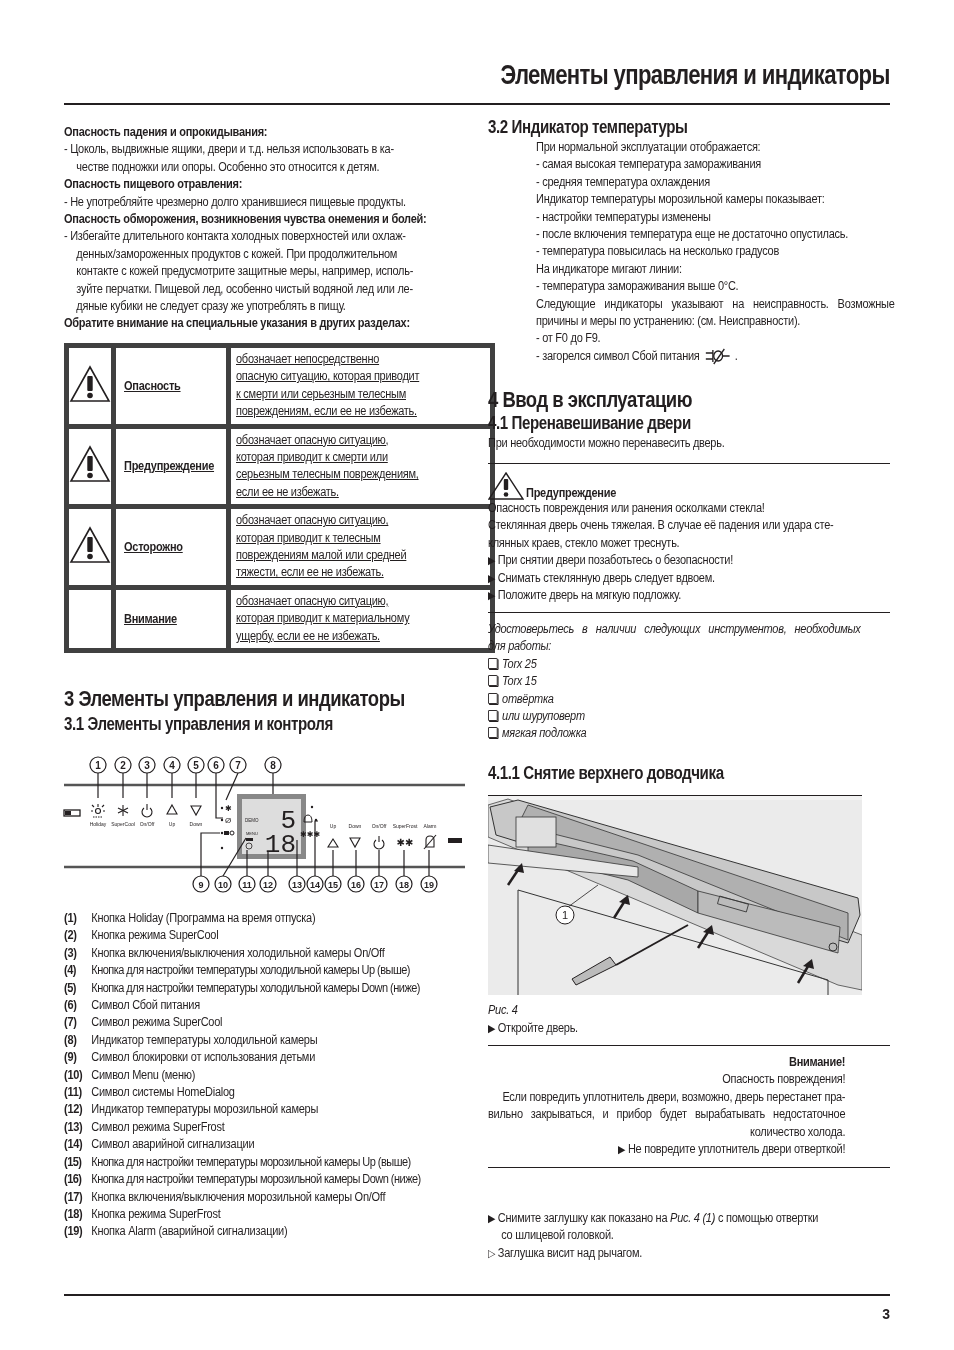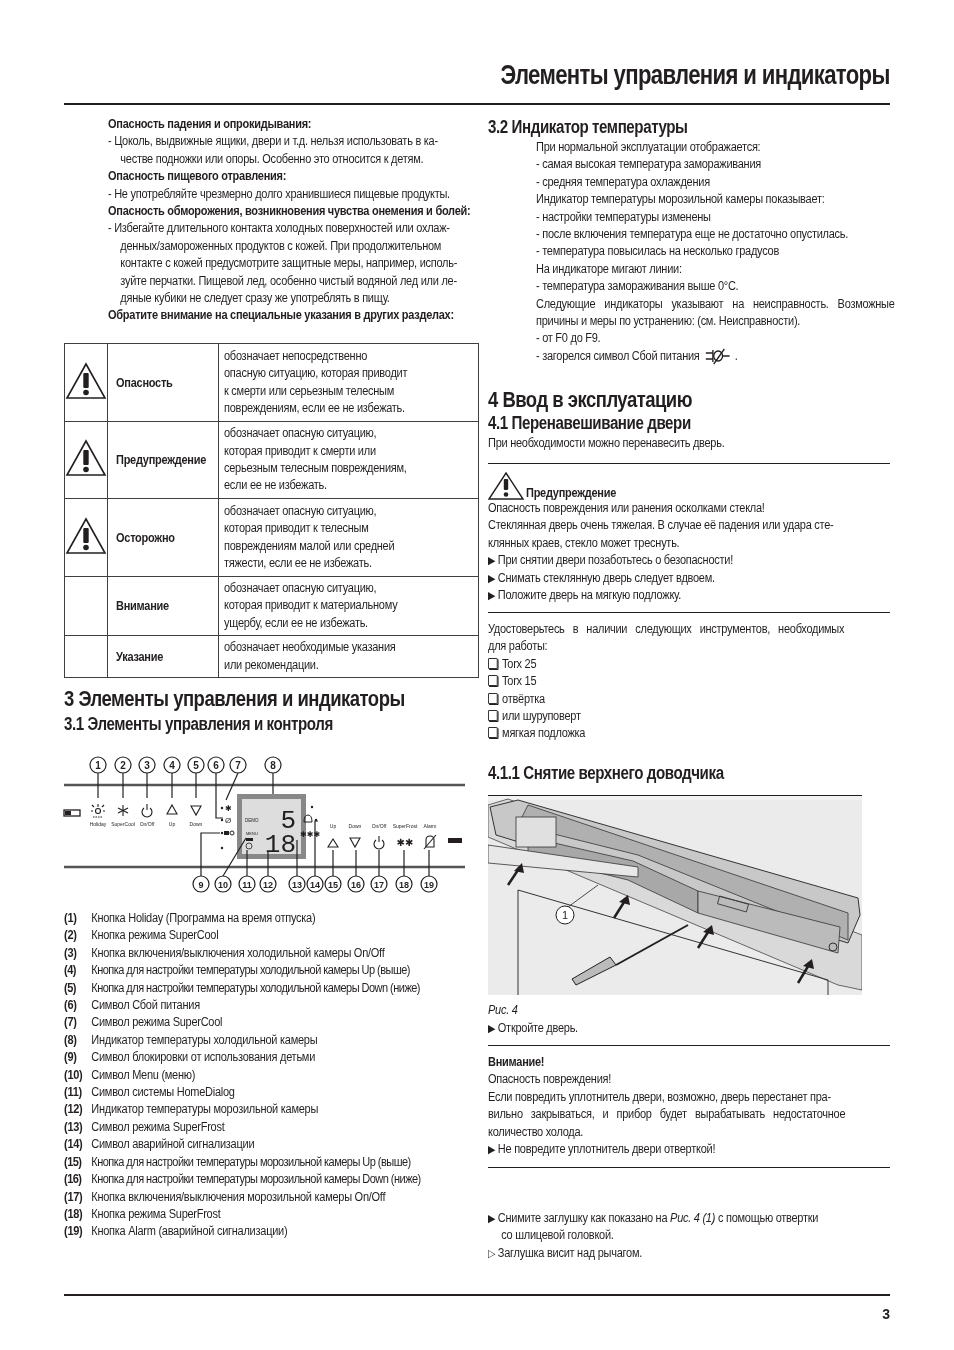--- a/index.html
+++ b/index.html
@@ -9,21 +9,21 @@
   .page-title { position: absolute; right: 64px; top: 60px; font-size: 27px; font-weight: bold; letter-spacing: -0.8px; transform: scaleX(0.82); transform-origin: right top; white-space: nowrap; }
   .top-rule { position: absolute; left: 64px; right: 64px; top: 103px; height: 2px; background: #231f20; }
   .bottom-rule { position: absolute; left: 64px; right: 64px; top: 1294px; height: 2px; background: #231f20; }
   .page-number { position: absolute; right: 64px; top: 1306px; font-size: 14px; font-weight: bold; }
 
   .t { font-size: 12.5px; line-height: 17.4px; letter-spacing: -0.3px; white-space: nowrap; transform: scaleX(0.88); transform-origin: left top; }
   .b { font-weight: bold; }
 
   
   .hazard-table { position: absolute; left: 64px; top: 343px; width: 402px; border-collapse: collapse; }
-  .hazard-table td { border: 1px solid #404040; vertical-align: middle; }
+  .hazard-table td { border: 5px solid #404040; vertical-align: middle; text-decoration: underline; }
   .hazard-table .c-icon { width: 48px; text-align: center; }
   .hazard-table .c-label { width: 123px; padding-left: 8px; }
   .hazard-table .c-desc { padding: 3px 4px 3px 5px; }
   .lbl { font-size: 12.5px; font-weight: bold; letter-spacing: -0.3px; transform: scaleX(0.88); transform-origin: left center; white-space: nowrap; }
   .desc { font-size: 12.5px; line-height: 17.4px; letter-spacing: -0.3px; transform: scaleX(0.88); transform-origin: left top; width: 250px; white-space: nowrap; }
 
   .h1 { font-size: 22px; font-weight: bold; letter-spacing: -0.6px; transform: scaleX(0.84); transform-origin: left top; white-space: nowrap; }
   .h2 { font-size: 18px; font-weight: bold; letter-spacing: -0.5px; transform: scaleX(0.84); transform-origin: left top; white-space: nowrap; }
 
   .legend-item { display: flex; font-size: 12.5px; line-height: 17.4px; letter-spacing: -0.3px; white-space: nowrap; transform: scaleX(0.88); transform-origin: left top; }
@@ -34,21 +34,21 @@
   .checkbox { display: inline-block; width: 11px; height: 11px; border: 1.5px solid #231f20; border-radius: 1px; box-shadow: 1px 1px 0 #231f20; margin-right: 5px; vertical-align: -1px; }
   .arrow { font-size: 11px; margin-right: 3px; }
   .ital { font-style: italic; }
 </style>
 </head>
 <body>
 
 <div class="page-title">Элементы управления и индикаторы</div>
 <div class="top-rule"></div>
 
-<div class="abs" style="left:64px; top:116px;margin-left:44px;">
+<div class="abs" style="left:64px; top:124px;">
   <div class="t b">Опасность падения и опрокидывания:</div>
   <div class="t">- Цоколь, выдвижные ящики, двери и т.д. нельзя использовать в ка-</div>
   <div class="t" style="padding-left:14px">честве подножки или опоры. Особенно это относится к детям.</div>
   <div class="t b">Опасность пищевого отравления:</div>
   <div class="t">- Не употребляйте чрезмерно долго хранившиеся пищевые продукты.</div>
   <div class="t b">Опасность обморожения, возникновения чувства онемения и болей:</div>
   <div class="t">- Избегайте длительного контакта холодных поверхностей или охлаж-</div>
   <div class="t" style="padding-left:14px">денных/замороженных продуктов с кожей. При продолжительном</div>
   <div class="t" style="padding-left:14px">контакте с кожей предусмотрите защитные меры, например, исполь-</div>
   <div class="t" style="padding-left:14px">зуйте перчатки. Пищевой лед, особенно чистый водяной лед или ле-</div>
@@ -114,30 +114,20 @@
   </tr>
   <tr style="height:54px">
     <td class="c-icon"></td>
     <td class="c-label">
           <div class="lbl">Внимание</div>
         </td>
     <td class="c-desc">
       <div class="desc">обозначает опасную ситуацию,</div>
       <div class="desc">которая приводит к материальному</div>
       <div class="desc">ущербу, если ее не избежать.</div>
-    </td>
-  </tr>
-  <tr style="height:36px">
-    <td class="c-icon"></td>
-    <td class="c-label">
-          <div class="lbl">Указание</div>
-        </td>
-    <td class="c-desc">
-      <div class="desc">обозначает необходимые указания</div>
-      <div class="desc">или рекомендации.</div>
     </td>
   </tr>
 </tbody>
   </table>
 
 <div class="abs h1" style="left:64px; top:686px;">3 Элементы управления  и индикаторы</div>
 <div class="abs h2" style="left:64px; top:714px;">3.1 Элементы управления и контроля</div>
 
 <svg class="abs" style="left:60px; top:752px;" width="410" height="145" viewBox="0 0 410 145" font-family="Liberation Sans, sans-serif">
 
@@ -426,21 +416,21 @@
   <div class="t">Опасность повреждения или ранения осколками стекла!</div>
   <div class="t">Стеклянная дверь очень тяжелая. В случае её падения или удара сте-</div>
   <div class="t">клянных краев, стекло может треснуть.</div>
   <div class="t"><span class="arrow">▶</span><span>При снятии двери позаботьтесь о безопасности!</span></div>
   <div class="t"><span class="arrow">▶</span><span>Снимать стеклянную дверь следует вдвоем.</span></div>
   <div class="t"><span class="arrow">▶</span><span>Положите дверь на мягкую подложку.</span></div>
 </div>
 
 <div class="rule" style="left:488px; width:402px; top:612px;"></div>
 
-<div class="abs" style="left:488px; top:621px;">
+<div class="abs" style="left:488px; top:621px;font-style:italic;">
   <div class="t" style="word-spacing:6px">Удостоверьтесь в наличии следующих инструментов, необходимых</div>
   <div class="t">для работы:</div>
   <div class="t"><span class="checkbox"></span><span>Torx 25</span></div>
   <div class="t"><span class="checkbox"></span><span>Torx 15</span></div>
   <div class="t"><span class="checkbox"></span><span>отвёртка</span></div>
   <div class="t"><span class="checkbox"></span><span>или шуруповерт</span></div>
   <div class="t"><span class="checkbox"></span><span>мягкая подложка</span></div>
 </div>
 
 <div class="abs h2" style="left:488px; top:763px;">4.1.1 Снятие верхнего доводчика</div>
@@ -481,21 +471,21 @@
   <line x1="80" y1="112" x2="110" y2="90" stroke="#231f20" stroke-width="0.8"></line>
   <circle cx="77" cy="120" r="9" fill="#fff" stroke="#231f20" stroke-width="1"></circle>
   <text x="77" y="124" font-size="11" text-anchor="middle" fill="#231f20" font-family="Liberation Sans, sans-serif">1</text>
 </svg>
 
 <div class="abs t ital" style="left:488px; top:1002px;">Рис. 4</div>
 <div class="abs t" style="left:488px; top:1020px;"><span class="arrow">▶</span><span>Откройте дверь.</span></div>
 
 <div class="rule" style="left:488px; width:402px; top:1045px;"></div>
 
-<div class="abs" style="left:488px; top:1054px;">
+<div class="abs" style="left:488px; top:1054px;text-align:right;">
   <div class="t b">Внимание!</div>
   <div class="t">Опасность повреждения!</div>
   <div class="t">Если повредить уплотнитель двери, возможно, дверь перестанет пра-</div>
   <div class="t" style="word-spacing:6px">вильно закрываться, и прибор будет вырабатывать недостаточное</div>
   <div class="t">количество холода.</div>
   <div class="t"><span class="arrow">▶</span><span>Не повредите уплотнитель двери отверткой!</span></div>
 </div>
 
 <div class="rule" style="left:488px; width:402px; top:1167px;"></div>
 

